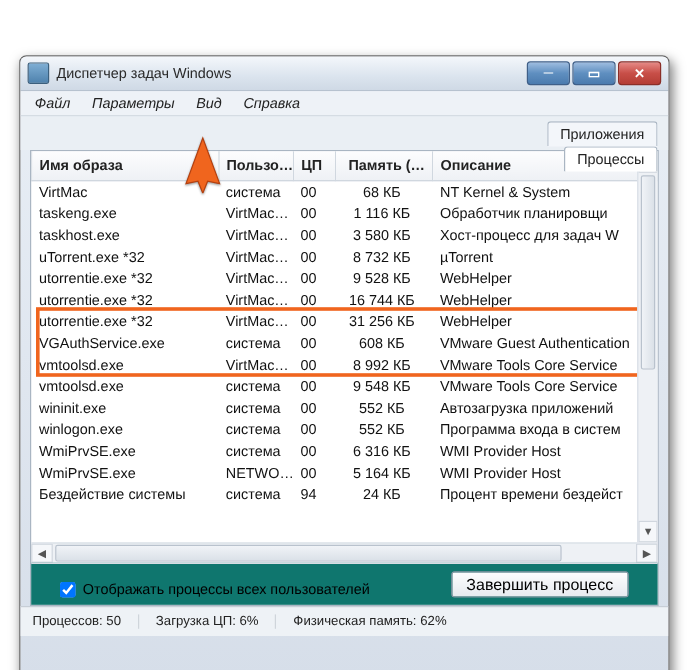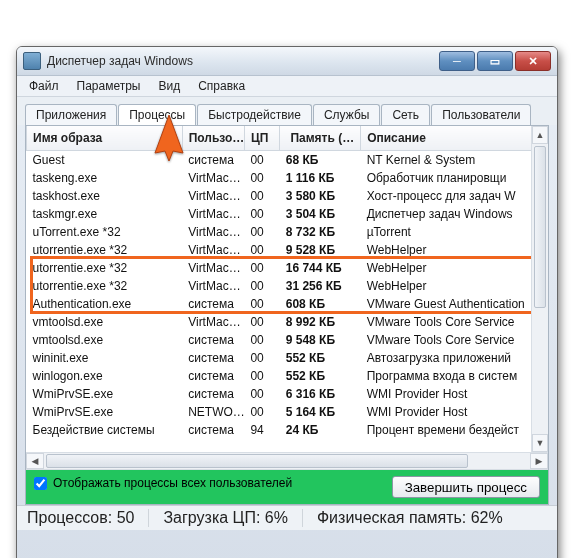--- a/index.html
+++ b/index.html
@@ -5,47 +5,47 @@
   html,body{margin:0;padding:0;font-family:"Segoe UI",Tahoma,sans-serif;font-size:12px;background:linear-gradient(180deg,#7a7a7a 0%,#b8c24c 60%,#c46a4a 100%);}
   .outer{position:absolute;left:16px;top:16px;width:540px;height:520px;border:1px solid #666;border-radius:6px;overflow:hidden;box-shadow:2px 4px 10px rgba(0,0,0,0.5);
     background:linear-gradient(180deg,#e9eff6 0%,#d6dee9 100%);margin-top:30px;}
   .titlebar{height:28px;display:flex;align-items:center;padding:0 6px;background:linear-gradient(180deg,#f4f7fb 0%,#dbe4ee 60%,#cfd9e5 100%);border-bottom:1px solid #b7c2cf;}
   .titlebar .icon{width:16px;height:16px;border:1px solid #3b5f7d;background:linear-gradient(180deg,#7faed4,#4f82ad);margin-right:6px;border-radius:2px;}
   .titlebar .title{flex:1;color:#2a2a2a;font-size:12px;}
   .winbtns{display:flex;gap:0;}
   .winbtn{width:34px;height:18px;border:1px solid #3f5f88;border-radius:3px;margin-left:2px;display:flex;align-items:center;justify-content:center;color:#fff;font-weight:bold;font-size:11px;
     background:linear-gradient(180deg,#9fbde0 0%,#5f8fc0 50%,#4b7bae 100%);}
   .winbtn.close{background:linear-gradient(180deg,#e68a87 0%,#c84f48 50%,#b43d35 100%);border-color:#8a2e28;}
-  .menubar{height:20px;display:flex;align-items:center;gap:10px;padding:0 8px;background:#eef2f7;border-bottom:1px solid #cfd6de;color:#222;}
+  .menubar{height:20px;display:flex;align-items:center;gap:10px;padding:0 8px;background:#eef2f7;border-bottom:1px solid #cfd6de;color:#222;font-style:italic;}
   .menubar span{padding:1px 4px;cursor:default;}
-  .tabs{display:flex;align-items:flex-end;height:24px;padding:4px 8px 0 8px;background:#eaeff4;position:relative;}
+  .tabs{display:flex;align-items:flex-end;height:24px;padding:4px 8px 0 8px;background:#eaeff4;position:relative;flex-direction:column;}
   .tab{padding:3px 10px;border:1px solid #a9b5c2;border-bottom:none;background:#f3f6fa;border-radius:3px 3px 0 0;margin-right:1px;font-size:12px;color:#222;position:relative;}
   .tab.active{background:#fff;z-index:2;}
   .pointer{position:absolute;left:130px;top:16px;z-index:5;pointer-events:none;}
   .pointer svg{width:44px;height:48px;filter:drop-shadow(0 1px 1px rgba(0,0,0,.4));}
   .panel{background:#fff;margin:0 8px 0 8px;border:1px solid #a9b5c2;height:378px;display:flex;flex-direction:column;position:relative;}
   .gridwrap{flex:1;overflow:hidden;position:relative;}
   table{border-collapse:collapse;width:100%;font-size:12px;table-layout:fixed;}
   th,td{padding:2px 6px;white-space:nowrap;overflow:hidden;text-overflow:clip;}
   thead th{background:linear-gradient(180deg,#fdfdfe,#eef1f5);border:1px solid #d0d7df;border-top:none;text-align:left;font-weight:bold;color:#222;height:20px;position:relative;}
   thead th.sorted::after{content:"▲";font-size:8px;color:#4a6a8a;position:absolute;right:6px;top:5px;}
   tbody tr{height:18px;}
   tbody td{border-bottom:0;color:#111;}
   .col-name{width:150px;}
   .col-user{width:60px;}
   .col-cpu{width:34px;text-align:left;}
   .col-mem{width:78px;text-align:right;padding-right:10px;}
   .col-desc{width:180px;}
-  td.mem{text-align:left;padding-right:10px;font-weight:bold;}
+  td.mem{text-align:center;padding-right:10px;}
   .highlight{position:absolute;left:4px;width:508px;border:3px solid #f0651e;pointer-events:none;box-sizing:border-box;}
-  .footerrow{display:flex;align-items:flex-start;padding:6px 8px;gap:10px;border-top:1px solid #d7dde4;background:#22c55e;}
+  .footerrow{display:flex;align-items:flex-end;padding:6px 24px;gap:10px;border-top:1px solid #d7dde4;background:#0f766e;}
   .chk{display:flex;align-items:center;gap:6px;}
   .chk input{margin:0;}
   .btn{margin-left:auto;padding:2px 12px;height:22px;border:1px solid #8b97a5;border-radius:3px;background:linear-gradient(180deg,#fdfdfe,#e6eaef);cursor:default;}
-  .statusbar{height:24px;display:flex;align-items:center;padding:0 10px;background:#eef2f6;border-top:1px solid #c7ced6;font-size:16px;color:#222;}
+  .statusbar{height:24px;display:flex;align-items:center;padding:0 10px;background:#eef2f6;border-top:1px solid #c7ced6;font-size:11px;color:#222;}
   .statusbar > div{border-right:1px solid #cfd5db;padding-right:14px;margin-right:14px;}
   .statusbar > div:last-child{border:none;}
   .vscroll{position:absolute;right:0;top:0;bottom:0;width:16px;background:#eef1f5;border-left:1px solid #d8dee5;}
   .vscroll .up,.vscroll .dn{height:16px;display:flex;align-items:center;justify-content:center;color:#555;font-size:9px;background:#f5f7fa;border:1px solid #d0d6de;}
   .vscroll .dn{position:absolute;bottom:0;left:0;right:0;}
   .vscroll .thumb{position:absolute;left:2px;right:2px;top:20px;height:160px;border:1px solid #b9c2cd;background:linear-gradient(90deg,#f0f3f7,#dbe1e8);border-radius:2px;}
   .hscroll{height:16px;background:#eef1f5;border-top:1px solid #d8dee5;display:flex;align-items:center;}
   .hscroll .lt,.hscroll .rt{width:16px;height:14px;display:flex;align-items:center;justify-content:center;color:#555;font-size:9px;background:#f5f7fa;border:1px solid #d0d6de;}
   .hscroll .track{flex:1;position:relative;height:14px;}
   .hscroll .thumb{position:absolute;left:2px;width:420px;top:0;bottom:0;border:1px solid #b9c2cd;background:linear-gradient(180deg,#f0f3f7,#dbe1e8);border-radius:2px;}
@@ -102,48 +102,41 @@
           <tr>
             <th class="sorted">Имя образа</th>
             <th>Пользо…</th>
             <th>ЦП</th>
             <th style="text-align:right;">Память (…</th>
             <th>Описание</th>
           </tr>
         </thead>
         <tbody id="tbody">
             <tr>
-              <td>Guest</td>
+              <td>VirtMac</td>
               <td>система</td>
               <td>00</td>
               <td class="mem">68 КБ</td>
               <td>NT Kernel &amp; System</td>
             </tr>
             <tr>
               <td>taskeng.exe</td>
               <td>VirtMac…</td>
               <td>00</td>
               <td class="mem">1 116 КБ</td>
               <td>Обработчик планировщи</td>
             </tr>
             <tr>
               <td>taskhost.exe</td>
               <td>VirtMac…</td>
               <td>00</td>
               <td class="mem">3 580 КБ</td>
               <td>Хост-процесс для задач W</td>
             </tr>
             <tr>
-              <td>taskmgr.exe</td>
-              <td>VirtMac…</td>
-              <td>00</td>
-              <td class="mem">3 504 КБ</td>
-              <td>Диспетчер задач Windows</td>
-            </tr>
-            <tr>
               <td>uTorrent.exe *32</td>
               <td>VirtMac…</td>
               <td>00</td>
               <td class="mem">8 732 КБ</td>
               <td>µTorrent</td>
             </tr>
             <tr>
               <td>utorrentie.exe *32</td>
               <td>VirtMac…</td>
               <td>00</td>
@@ -158,21 +151,21 @@
               <td>WebHelper</td>
             </tr>
             <tr>
               <td>utorrentie.exe *32</td>
               <td>VirtMac…</td>
               <td>00</td>
               <td class="mem">31 256 КБ</td>
               <td>WebHelper</td>
             </tr>
             <tr>
-              <td>Authentication.exe</td>
+              <td>VGAuthService.exe</td>
               <td>система</td>
               <td>00</td>
               <td class="mem">608 КБ</td>
               <td>VMware Guest Authentication</td>
             </tr>
             <tr>
               <td>vmtoolsd.exe</td>
               <td>VirtMac…</td>
               <td>00</td>
               <td class="mem">8 992 КБ</td>

